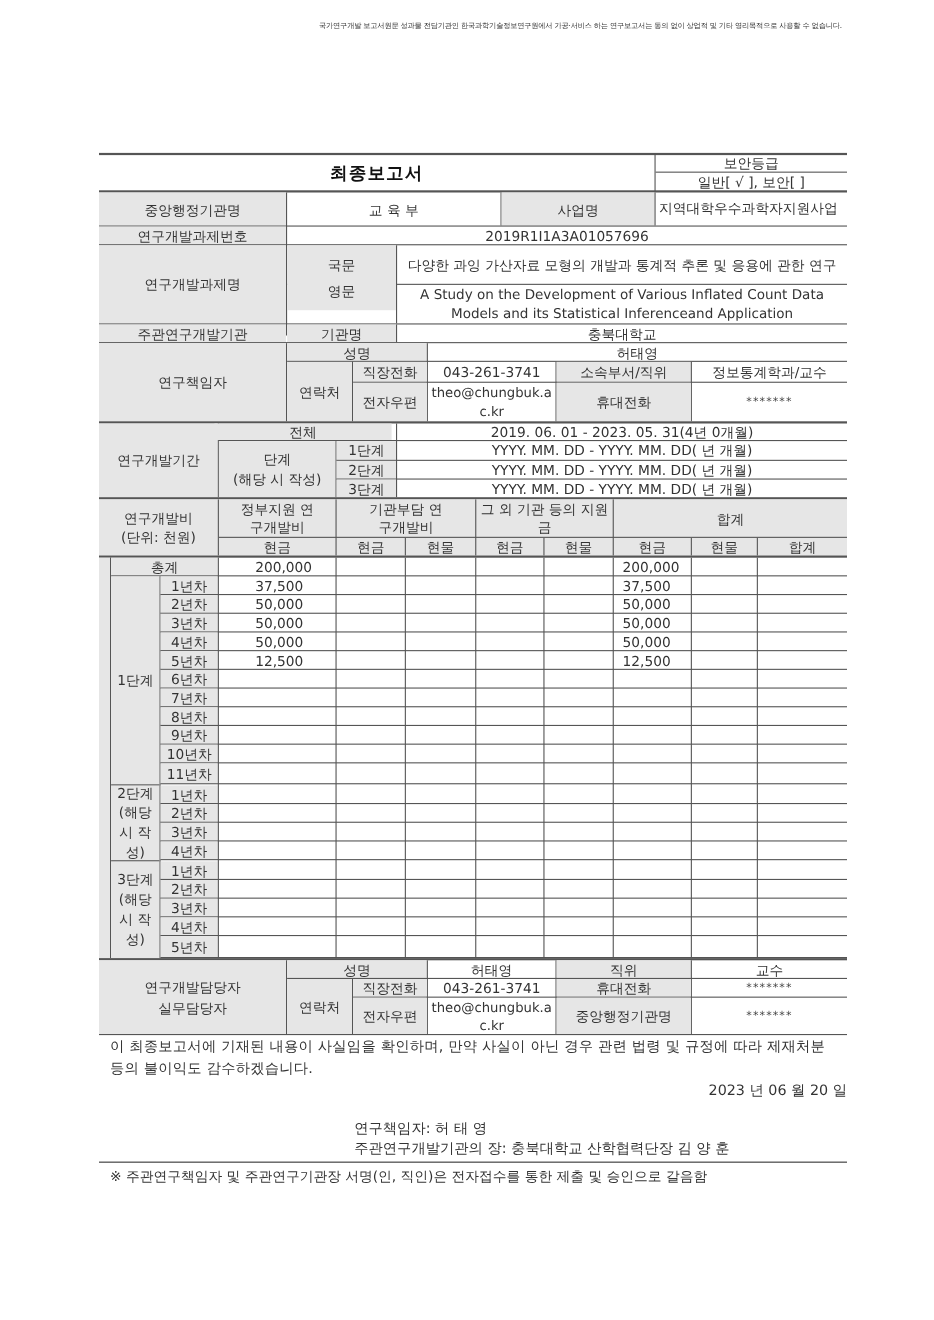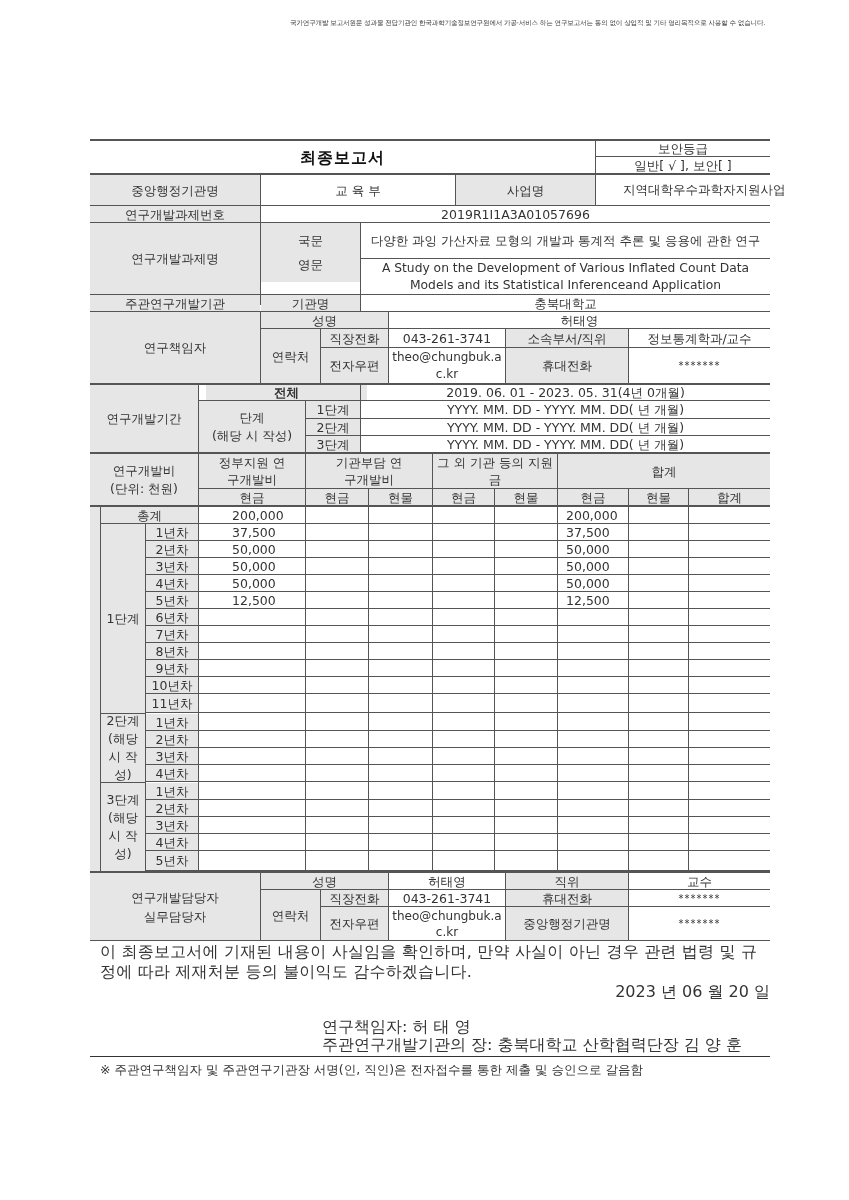--- a/index.html
+++ b/index.html
@@ -7,21 +7,21 @@
   .notice{position:absolute;top:19px;left:290px;width:545px;font-size:6.6px;color:#333;white-space:nowrap;letter-spacing:-0.2px;}
   .abs{position:absolute;box-sizing:border-box;}
   .cell{position:absolute;box-sizing:border-box;display:flex;align-items:center;justify-content:center;text-align:center;font-size:12.5px;line-height:17px;color:#333;}
   .g{background:#e6e6e6;}
   .hl{position:absolute;height:0;border-top:1px solid #555;}
   .hl2{position:absolute;height:0;border-top:2px solid #555;}
   .vl{position:absolute;width:0;border-left:1px solid #555;}
   .left{justify-content:flex-start;text-align:left;padding-left:3px;}
   .title{font-size:16px;font-weight:bold;letter-spacing:1px;color:#111;}
   .stars{font-size:10px;letter-spacing:1px;}
-  .para{position:absolute;font-size:16px;color:#333;line-height:20px;}
+  .para{position:absolute;font-size:13px;color:#333;line-height:20px;}
 </style>
 </head>
 <body>
 
 <div class="notice">국가연구개발 보고서원문 성과물 전담기관인 한국과학기술정보연구원에서 가공·서비스 하는 연구보고서는 동의 없이 상업적 및 기타 영리목적으로 사용할 수 없습니다.</div>
 
 <div>
 
   <div class="hl2" style="left:90px;width:680px;top:139px;"></div>
   <div class="cell title" style="left:90px;top:141px;width:505px;height:33px;">최종보고서</div>
@@ -30,21 +30,21 @@
   <div class="hl" style="left:596px;width:174px;top:156px;"></div>
   <div class="cell" style="left:596px;top:157px;width:174px;height:17px;">일반[ √ ], 보안[    ]</div>
   <div class="hl2" style="left:90px;width:680px;top:173px;"></div>
 
   <div class="cell g" style="left:90px;top:175px;width:170px;height:30px;">중앙행정기관명</div>
   <div class="vl" style="left:260px;top:175px;height:130px;"></div>
   <div class="cell" style="left:261px;top:175px;width:194px;height:30px;">교 육 부</div>
   <div class="vl" style="left:455px;top:175px;height:30px;"></div>
   <div class="cell g" style="left:456px;top:175px;width:139px;height:30px;">사업명</div>
   <div class="vl" style="left:595px;top:175px;height:30px;"></div>
-  <div class="cell left" style="left:596px;top:175px;width:174px;height:30px;line-height:14px;align-items:center;margin-left:24px;">지역대학우수과학자지원사업</div>
+  <div class="cell left" style="left:596px;top:175px;width:174px;height:30px;line-height:14px;align-items:center;">지역대학우수과학자지원사업</div>
   <div class="hl" style="left:90px;width:680px;top:205px;"></div>
 
   <div class="cell g" style="left:90px;top:206px;width:170px;height:16px;">연구개발과제번호</div>
   <div class="cell" style="left:261px;top:206px;width:509px;height:16px;">2019R1I1A3A01057696</div>
   <div class="hl" style="left:90px;width:680px;top:222px;"></div>
 
   <div class="cell g" style="left:90px;top:223px;width:170px;height:71px;">연구개발과제명</div>
   <div class="cell g" style="left:261px;top:223px;width:99px;height:35px;">국문</div>
   <div class="vl" style="left:360px;top:223px;height:71px;"></div>
   <div class="cell" style="left:361px;top:223px;width:409px;height:35px;padding:0 6px;line-height:17px;">다양한 과잉 가산자료 모형의 개발과 통계적 추론 및 응용에 관한 연구</div>
@@ -75,21 +75,21 @@
   <div class="cell" style="left:629px;top:329px;width:141px;height:18px;">정보통계학과/교수</div>
   <div class="hl" style="left:321px;width:449px;top:347px;"></div>
   <div class="cell g" style="left:321px;top:348px;width:67px;height:35px;">전자우편</div>
   <div class="cell" style="left:389px;top:348px;width:116px;height:35px;word-break:break-all;line-height:17px;font-size:12px;">theo@chungbuk.ac.kr</div>
   <div class="cell g" style="left:506px;top:348px;width:122px;height:35px;">휴대전화</div>
   <div class="cell stars" style="left:629px;top:348px;width:141px;height:35px;">*******</div>
   <div class="hl2" style="left:90px;width:680px;top:383px;"></div>
 
   <div class="cell g" style="left:90px;top:385px;width:108px;height:67px;">연구개발기간</div>
   <div class="vl" style="left:198px;top:385px;height:67px;"></div>
-  <div class="cell g" style="left:206px;top:385px;width:161px;height:15px;font-weight:bold;">전체</div>
+  <div class="cell g" style="left:195px;top:385px;width:161px;height:15px;">전체</div>
   <div class="vl" style="left:360px;top:385px;height:67px;"></div>
   <div class="cell" style="left:361px;top:385px;width:409px;height:15px;">2019. 06. 01 - 2023. 05. 31(4년 0개월)</div>
   <div class="hl" style="left:199px;width:571px;top:400px;"></div>
   <div class="cell g" style="left:199px;top:401px;width:106px;height:51px;flex-direction:column;line-height:18px;">
     <span>단계</span>
     <span>(해당 시 작성)</span>
   </div>
   <div class="vl" style="left:305px;top:401px;height:51px;"></div>
   <div class="cell g" style="left:306px;top:401px;width:54px;height:17px;">1단계</div>
   <div class="cell" style="left:361px;top:401px;width:409px;height:17px;">YYYY. MM. DD - YYYY. MM. DD(  년   개월)</div>

